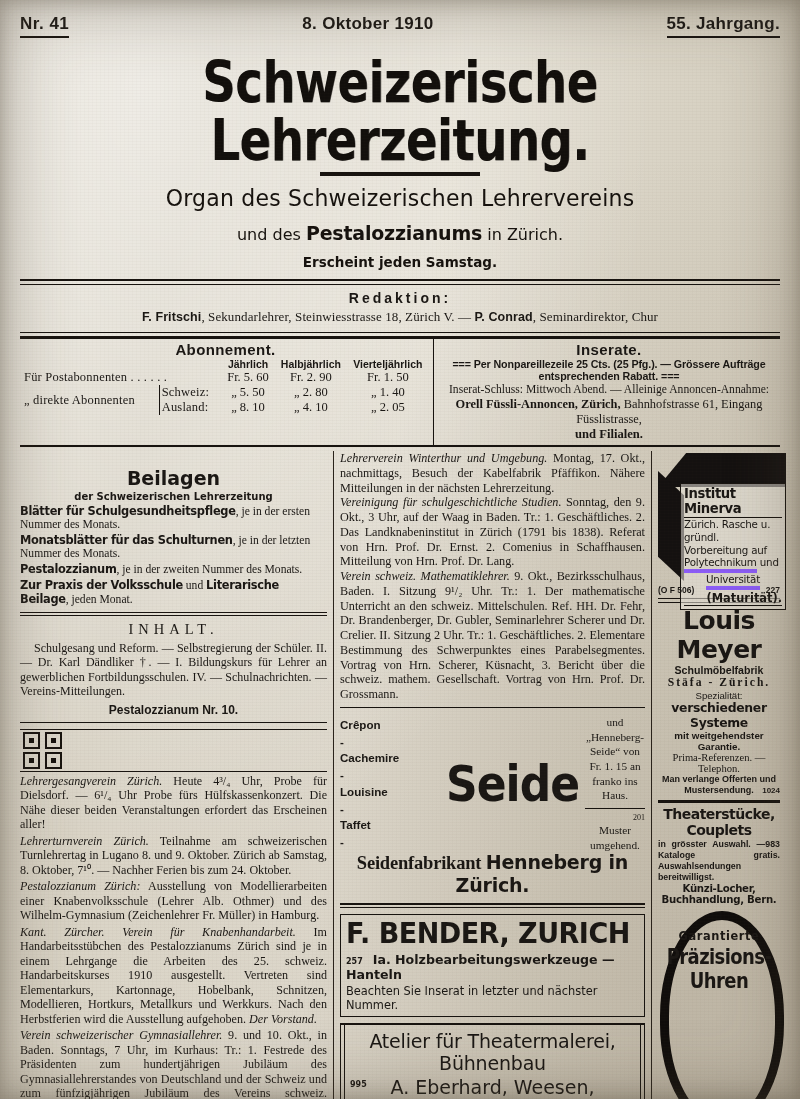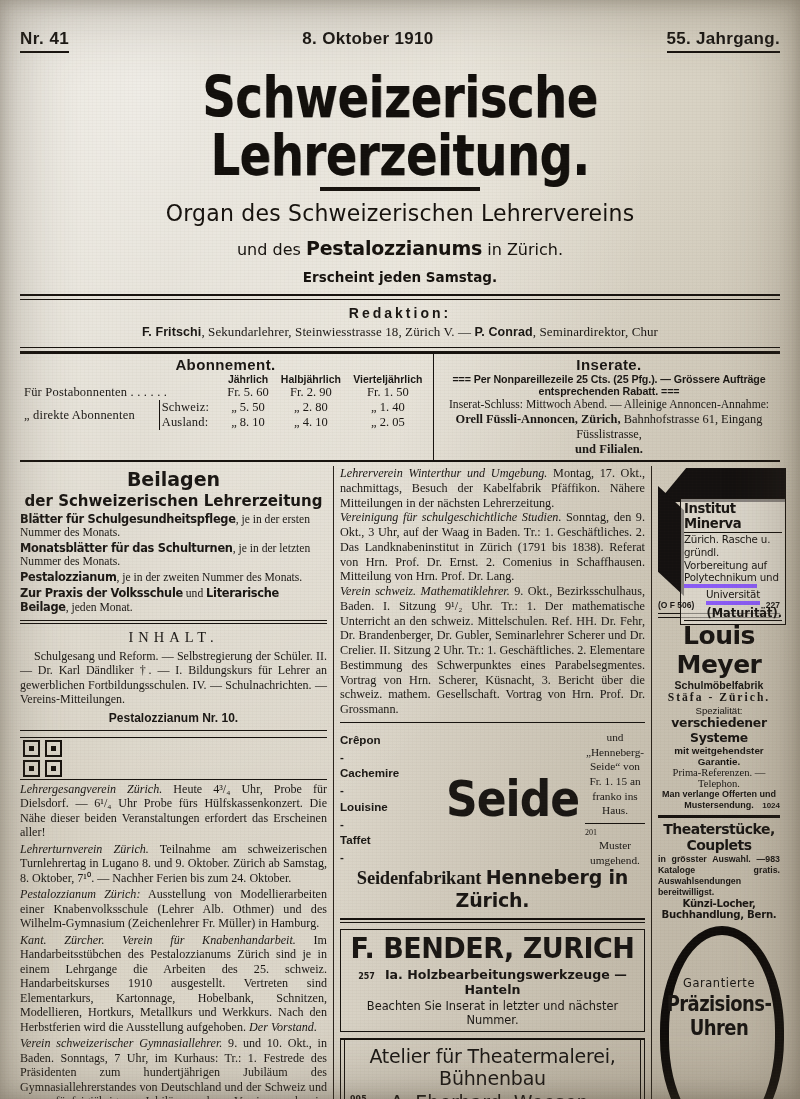--- a/index.html
+++ b/index.html
@@ -22,21 +22,21 @@
   .grain{
     position:absolute;inset:0;pointer-events:none;opacity:.30;
     background-image:
       repeating-linear-gradient(0deg, rgba(90,78,60,.10) 0 1px, rgba(255,255,255,0) 1px 3px),
       repeating-linear-gradient(90deg, rgba(90,78,60,.07) 0 1px, rgba(255,255,255,0) 1px 4px);
   }
   .vign{
     position:absolute;inset:0;pointer-events:none;
     box-shadow:inset 0 0 70px rgba(80,68,52,.45), inset 0 0 18px rgba(60,50,38,.30);
   }
-  .page{position:absolute;left:20px;top:29px;width:760px;height:1065px;}
+  .page{position:absolute;left:20px;top:14px;width:760px;height:1065px;}
 
   
   .topline{display:flex;align-items:baseline;justify-content:space-between;height:34px;}
   .nr{font-family:"Liberation Sans",sans-serif;font-weight:bold;font-size:17px;letter-spacing:.5px;}
   .date{font-family:"Liberation Sans",sans-serif;font-weight:bold;font-size:17px;letter-spacing:.3px;}
   .jg{font-family:"Liberation Sans",sans-serif;font-weight:bold;font-size:17px;letter-spacing:.3px;}
   .ul{border-bottom:2.5px solid #17130f;padding-bottom:2px;}
 
   
   .masthead{text-align:center;margin-top:6px;}
@@ -90,22 +90,22 @@
   .ins-l3 b{font-family:"Liberation Serif",serif;font-weight:bold;}
   .ins-l4{font-family:"Liberation Serif",serif;font-weight:bold;font-size:12.6px;}
 
   
   .cols{display:flex;margin-top:4px;height:682px;}
   .c1{width:314px;padding-right:6px;box-sizing:border-box;border-right:1.4px solid #2a231b;}
   .c2{width:318px;padding:0 6px;box-sizing:border-box;border-right:1.4px solid #2a231b;}
   .c3{width:128px;flex:1;padding-left:6px;box-sizing:border-box;}
 
   
-  .beil-h{font-family:"DejaVu Sans",sans-serif;font-weight:bold;font-size:19px;text-align:center;margin-top:2px;}
-  .beil-h2{font-family:"DejaVu Sans",sans-serif;font-weight:bold;font-size:15px;text-align:center;margin-top:2px;}
+  .beil-h{font-family:"DejaVu Sans",sans-serif;font-weight:bold;font-size:19px;text-align:center;margin-top:16px;}
+  .beil-h2{font-family:"DejaVu Sans",sans-serif;font-weight:bold;font-size:10px;text-align:center;margin-top:2px;}
   .beil-l{font-size:11.6px;margin-top:2.5px;line-height:1.16;}
   .beil-l b{font-family:"DejaVu Sans",sans-serif;font-weight:bold;font-size:11.4px;letter-spacing:-.3px;}
   .rule-d{border-top:1.6px solid #17130f;border-bottom:1.6px solid #17130f;height:2px;margin:6px 0 5px;}
   .inh-h{text-align:center;font-size:14.5px;letter-spacing:5px;font-family:"Liberation Serif",serif;}
   .inh-b{font-size:12px;line-height:1.2;text-align:justify;margin-top:3px;text-indent:14px;}
   .inh-p{font-family:"Liberation Sans",sans-serif;font-weight:bold;font-size:12px;text-align:center;margin-top:4px;}
   .rule-s{border-top:1.4px solid #17130f;margin:5px 0 6px;}
 
   
   .kc{display:flex;align-items:stretch;border-top:1.4px solid #17130f;border-bottom:1.4px solid #17130f;padding:2px 0;}
@@ -125,27 +125,27 @@
   .mid-entry .it{font-style:italic;}
   .mrule{border-top:1.6px solid #17130f;margin:5px 0;}
   .mrule2{border-top:2.4px solid #17130f;border-bottom:1.2px solid #17130f;height:2px;margin:6px 0;}
 
   
   .seide{display:flex;align-items:center;padding:2px 0 0;}
   .seide-left{font-family:"Liberation Sans",sans-serif;font-weight:bold;font-size:11.6px;line-height:1.45;}
   .seide-left span{display:inline-block;width:68px;}
   .seide-big{font-family:"DejaVu Sans",sans-serif;font-weight:bold;font-size:44px;letter-spacing:-1px;transform:scaleY(1.12);margin:0 6px;}
   .seide-right{font-size:11.3px;text-align:center;line-height:1.3;flex:1;}
-  .seide-right .mini{font-size:8px;text-align:left;display:block;}
+  .seide-right .mini{font-size:8px;text-align:right;display:block;}
   .seide-hr{width:60px;border-top:1.4px solid #17130f;margin:5px auto 4px;}
   .seide-foot{font-family:"Liberation Serif",serif;font-weight:bold;font-size:18.5px;text-align:center;margin-top:-2px;letter-spacing:-.2px;}
   .seide-foot b{font-family:"DejaVu Sans",sans-serif;font-size:19px;}
 
   
-  .benderbox{border:1.6px solid #17130f;padding:3px 5px 4px;text-align:center;}
+  .benderbox{border:1.6px solid #17130f;padding:3px 5px 4px;text-align:left;}
   .bender-t{font-family:"DejaVu Sans",sans-serif;font-weight:bold;font-size:27px;letter-spacing:-.5px;transform:scaleY(1.05);}
   .bender-s{font-family:"DejaVu Sans",sans-serif;font-weight:bold;font-size:12.6px;margin-top:3px;}
   .bender-s .no{font-size:8px;font-weight:bold;margin-right:10px;}
   .bender-b{font-family:"DejaVu Sans",sans-serif;font-size:11.4px;margin-top:2px;}
 
   
   .atelier{border-top:2.4px solid #17130f;border-bottom:2.4px solid #17130f;position:relative;padding:5px 8px 5px;text-align:center;margin-top:6px;}
   .atelier:before,.atelier:after{content:"";position:absolute;top:0;bottom:0;width:3px;border-left:1.4px solid #17130f;border-right:1.4px solid #17130f;}
   .atelier:before{left:0;} .atelier:after{right:0;}
   .at-t{font-family:"DejaVu Sans",sans-serif;font-size:19px;letter-spacing:-.2px;}
@@ -183,21 +183,21 @@
   .thick{border-top:3px solid #17130f;margin:4px 0 3px;}
   .th-t{font-family:"DejaVu Sans",sans-serif;font-weight:bold;font-size:14px;text-align:center;letter-spacing:-.5px;}
   .th-b{font-family:"Liberation Sans",sans-serif;font-weight:bold;font-size:8.8px;line-height:1.25;text-align:justify;margin-top:1px;}
   .th-b .r{float:right;}
   .th-f{font-family:"DejaVu Sans",sans-serif;font-weight:bold;font-size:10.2px;text-align:center;letter-spacing:-.3px;}
 
   
   .uhren-wrap{position:relative;height:225px;margin-top:6px;}
   .oval{position:absolute;left:2px;top:0;width:124px;height:218px;border:9px solid #100d0b;border-radius:50%/48%;box-sizing:border-box;}
   .uh{position:absolute;left:6px;right:6px;top:18px;text-align:center;}
-  .uh-1{font-family:"DejaVu Sans",sans-serif;font-weight:normal;font-size:11.4px;letter-spacing:.6px;margin-top:32px;}
+  .uh-1{font-family:"DejaVu Sans",sans-serif;font-weight:bold;font-size:11.4px;letter-spacing:.6px;}
   .uh-2{font-family:"DejaVu Sans",sans-serif;font-weight:bold;font-size:18px;margin-top:5px;letter-spacing:-.6px;transform:scaleY(1.14);}
 </style>
 </head>
 <body>
 
 <div class="paper"></div>
 
 <div class="page">
 
   <div class="topline">

